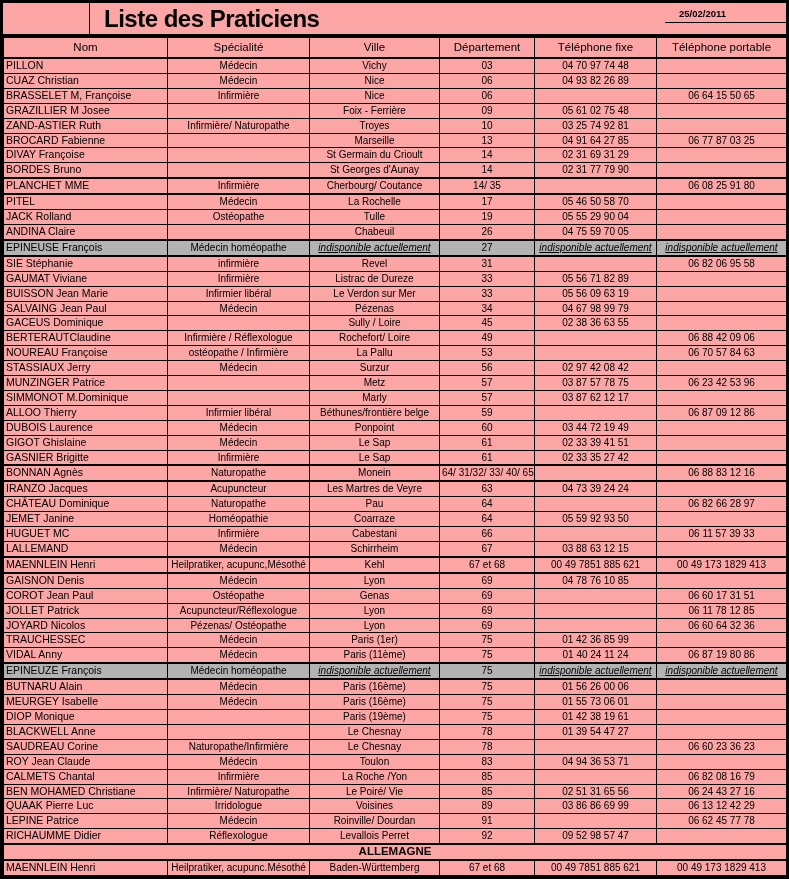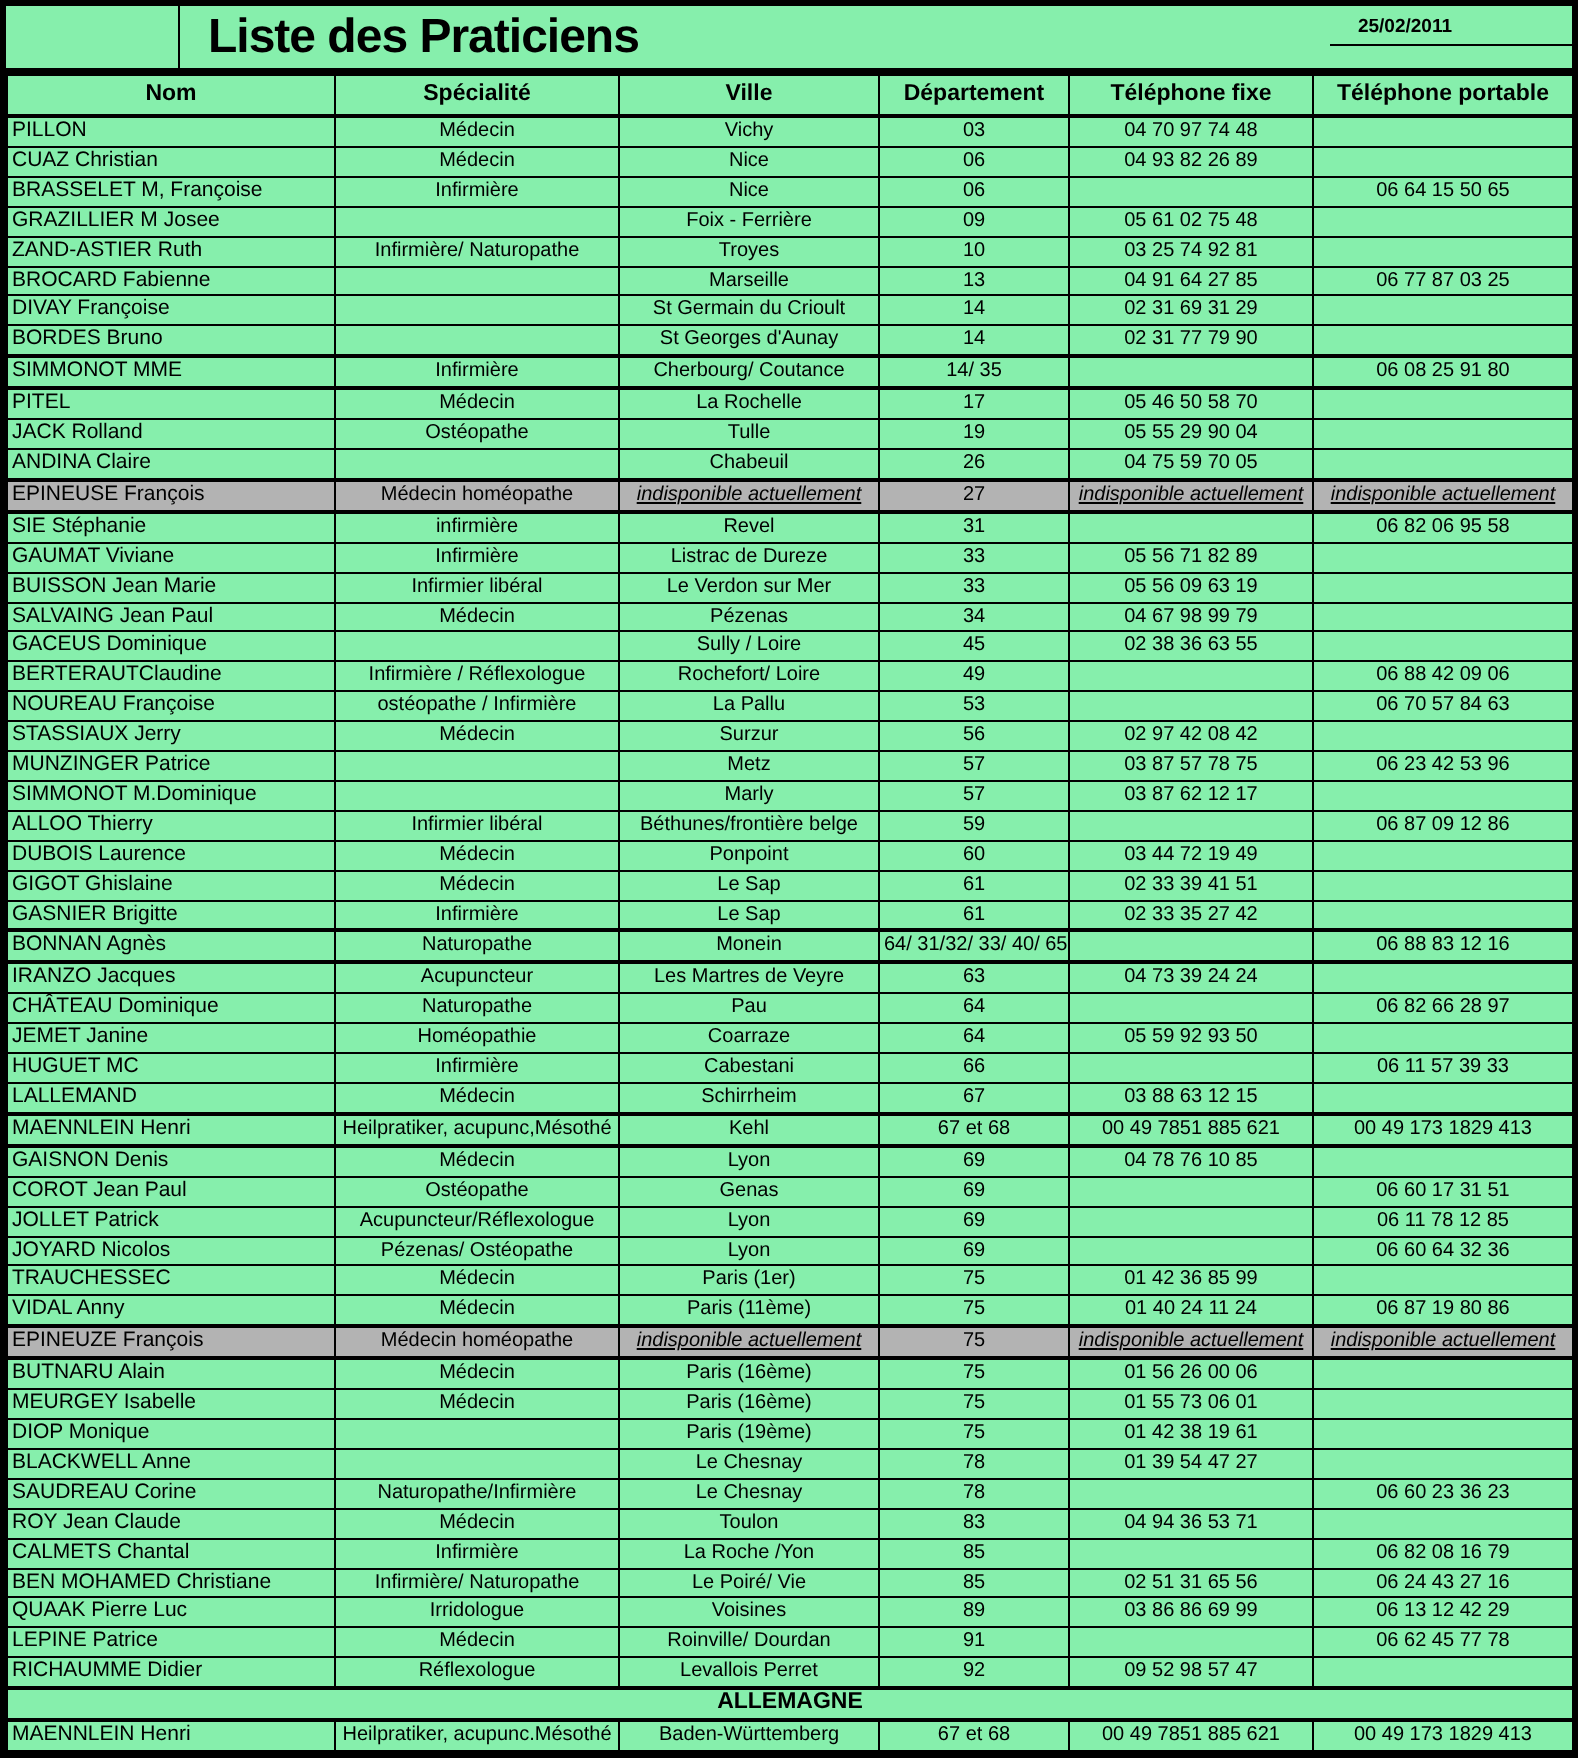--- a/index.html
+++ b/index.html
@@ -1,36 +1,36 @@
 <!DOCTYPE html>
 <html><head>
 <meta charset="utf-8">
 <style>
   html,body{margin:0;padding:0;background:#fff;}
   .sheet{
     width:789px;height:879px;box-sizing:border-box;
-    border:3px solid #000;background:#86efac;
+    border:3px solid #000;background:#fca5a5;
     font-family:"Liberation Sans",sans-serif;color:#000;
     overflow:hidden;
   }
   .titlebar{
     height:34px;border-bottom:3px solid #000;
     display:flex;align-items:center;position:relative;box-sizing:border-box;
   }
   .title-spacer{width:86px;height:100%;border-right:1px solid #000;flex:0 0 auto;}
   .title{font-size:24px;font-weight:bold;padding-left:14px;white-space:nowrap;letter-spacing:-0.5px;}
   .date{
     position:absolute;right:0;top:3px;font-size:9.5px;font-weight:bold;
     padding:2px 60px 3px 14px;border-bottom:1px solid #000;
   }
   table{border-collapse:collapse;table-layout:fixed;width:783px;}
   col.c0{width:164px;}col.c1{width:142px;}col.c2{width:130px;}
   col.c3{width:95px;}col.c4{width:122px;}col.c5{width:130px;}
   th{
-    font-size:11.5px;font-weight:bold;height:15px;line-height:15px;
+    font-size:11.5px;font-weight:normal;height:15px;line-height:15px;
     border:1px solid #000;border-bottom:2px solid #000;padding:2px 2px;
     white-space:nowrap;overflow:hidden;
   }
   td{
     font-size:10px;height:13.9px;line-height:13.9px;border:1px solid #000;
     padding:0 2px;text-align:center;white-space:nowrap;overflow:hidden;
   }
   td.c0{text-align:left;font-weight:normal;font-size:10.5px;}
   tr.gray td{background:#b3b3b3;}
   tr.thick td{border-top-width:2px;border-bottom-width:2px;}
@@ -124,21 +124,21 @@
         </tr>
         <tr>
           <td class="c0">BORDES Bruno</td>
           <td class="c1"></td>
           <td class="c2">St Georges d'Aunay</td>
           <td class="c3">14</td>
           <td class="c4">02 31 77 79 90</td>
           <td class="c5"></td>
         </tr>
         <tr class="thick">
-          <td class="c0">SIMMONOT MME</td>
+          <td class="c0">PLANCHET MME</td>
           <td class="c1">Infirmière</td>
           <td class="c2">Cherbourg/ Coutance</td>
           <td class="c3">14/ 35</td>
           <td class="c4"></td>
           <td class="c5">06 08 25 91 80</td>
         </tr>
         <tr>
           <td class="c0">PITEL</td>
           <td class="c1">Médecin</td>
           <td class="c2">La Rochelle</td>

